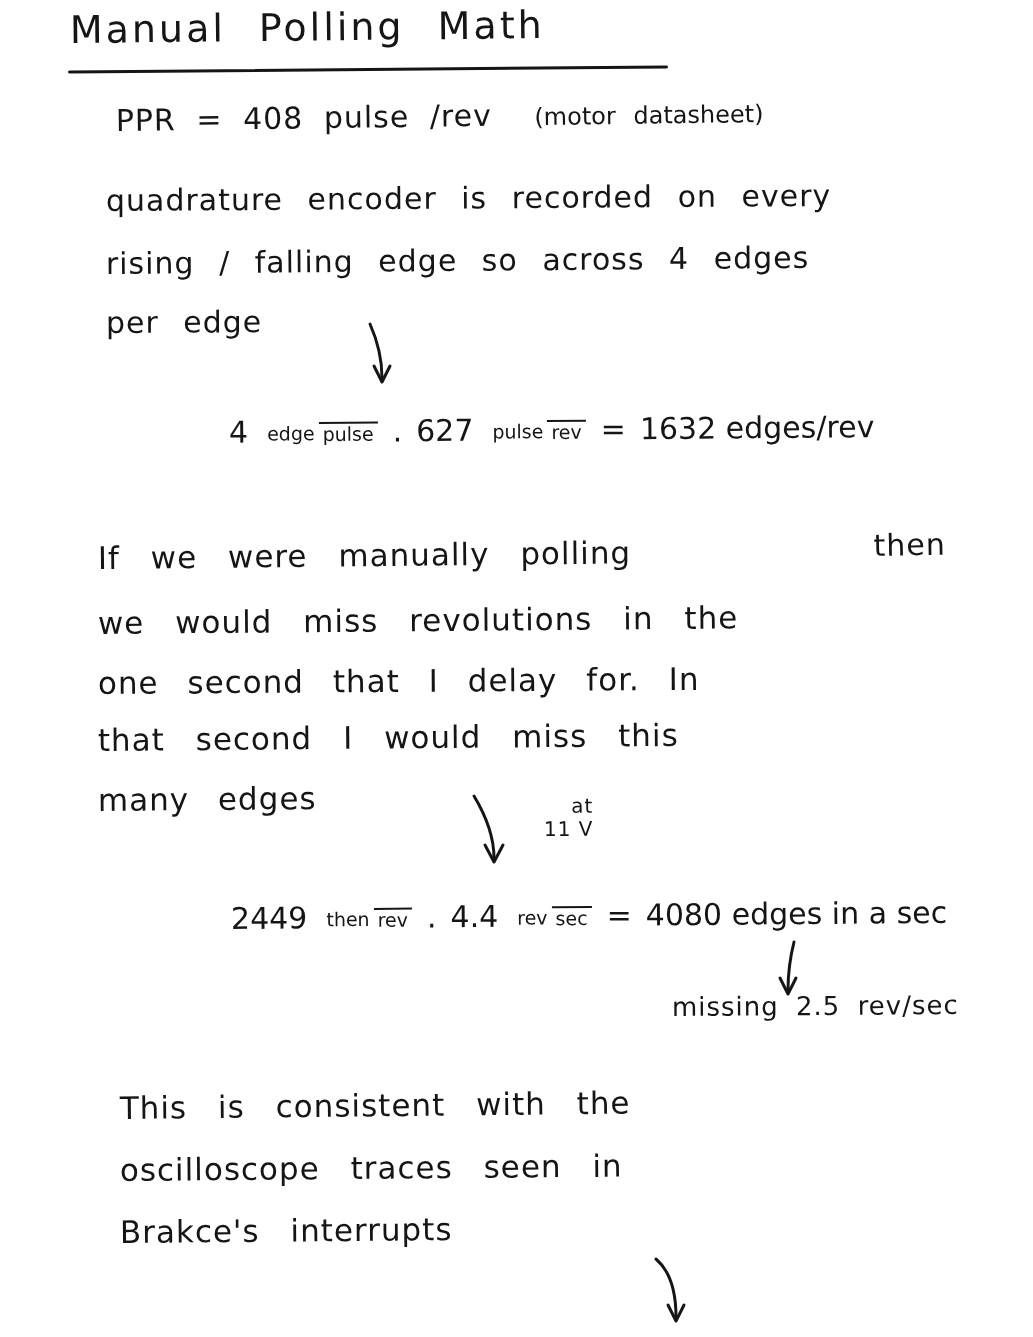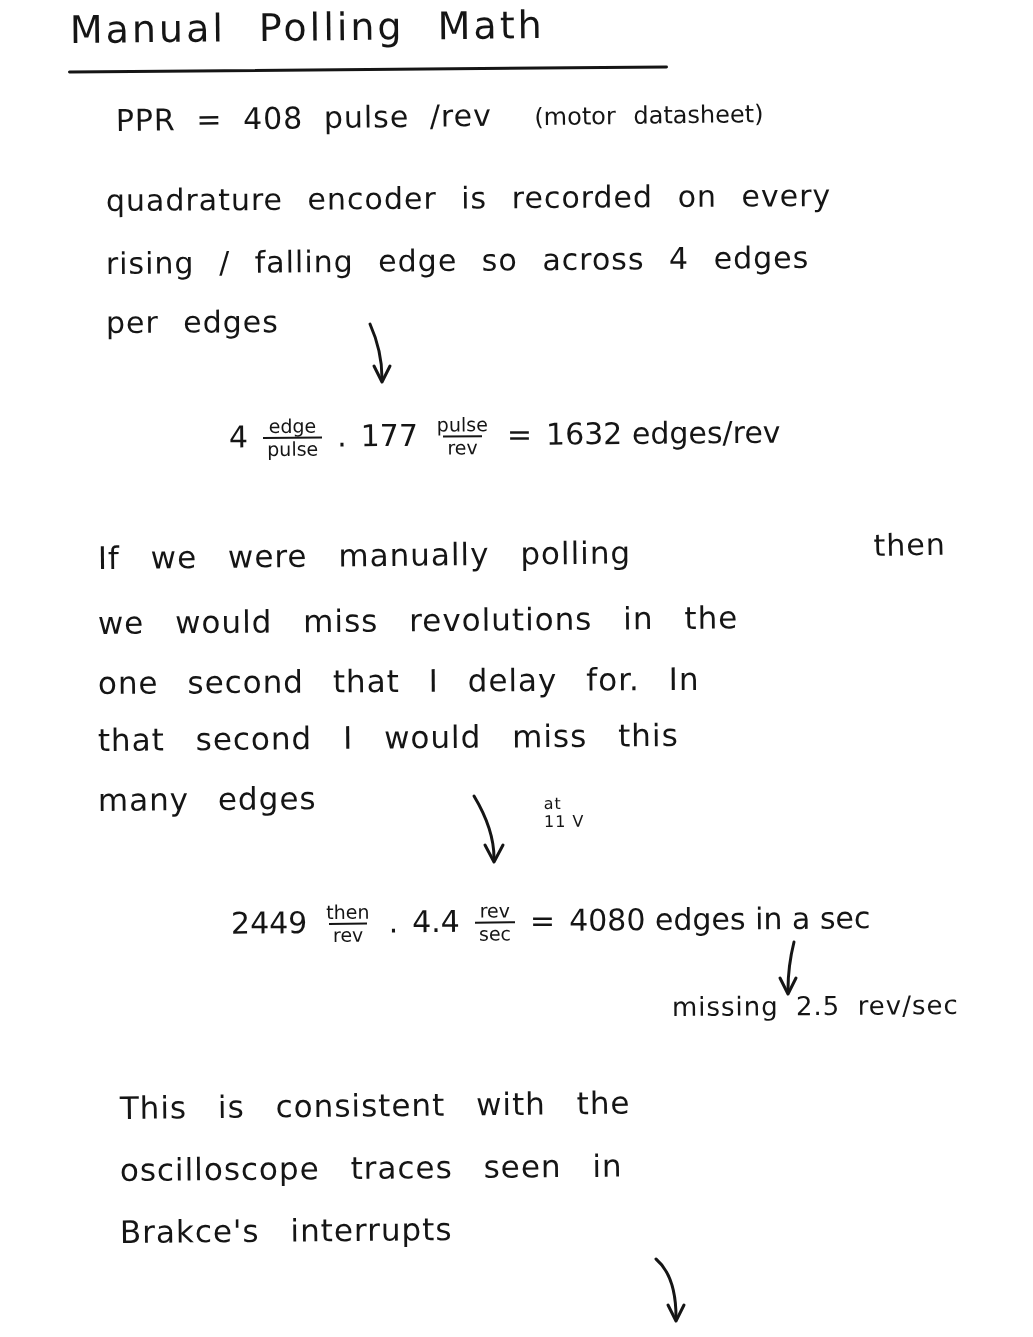--- a/index.html
+++ b/index.html
@@ -64,40 +64,40 @@
   .arrow3 { position: absolute; left: 742px; top: 940px; }
   .arrow4 { position: absolute; left: 618px; top: 1255px; }
 
   
   .eq { position: absolute; display: flex; align-items: center; font-size: 30px; color: #151515; }
   .eq1 { left: 190px; top: 412px; transform: rotate(-0.5deg); }
   .eq2 { left: 192px; top: 898px; transform: rotate(-0.5deg); }
 
   .frac {
     display: inline-flex;
-    flex-direction: column;
+    flex-direction: row;
     align-items: center;
     margin: 0 8px;
     font-size: 19px;
     line-height: 1.12;
     transform: translateY(2px);
   }
   .frac .num { padding: 0 4px; }
   .frac .den { padding: 0 4px; border-top: 2px solid #151515; }
   .eq .tok { margin: 0 7px; }
   .eq .big { font-size: 30px; }
 
   .l-if1  { left: 66px;  top: 540px; font-size: 31px; word-spacing: 20px; transform: rotate(-0.6deg); }
   .l-then { left: 842px; top: 528px; font-size: 30px; transform: rotate(-1.2deg); }
   .l-if2  { left: 66px;  top: 605px; font-size: 31px; word-spacing: 20px; transform: rotate(-0.5deg); }
   .l-if3  { left: 66px;  top: 665px; font-size: 31px; word-spacing: 18px; transform: rotate(-0.4deg); }
   .l-if4  { left: 66px;  top: 722px; font-size: 31px; word-spacing: 20px; transform: rotate(-0.5deg); }
   .l-if5  { left: 66px;  top: 782px; font-size: 31px; word-spacing: 18px; transform: rotate(-0.5deg); }
 
-  .l-at   { left: 512px; top: 795px; font-size: 16px; line-height: 1.15; transform: rotate(-0.5deg); }
+  .l-at   { left: 512px; top: 795px; font-size: 20px; line-height: 1.15; transform: rotate(-0.5deg); text-align: right; }
 
   .l-miss { left: 640px; top: 992px; font-size: 26px; word-spacing: 8px; transform: rotate(-0.4deg); }
 
   .l-c1 { left: 88px; top: 1090px; font-size: 31px; word-spacing: 20px; transform: rotate(-0.6deg); }
   .l-c2 { left: 88px; top: 1152px; font-size: 31px; word-spacing: 20px; transform: rotate(-0.5deg); }
   .l-c3 { left: 88px; top: 1214px; font-size: 31px; word-spacing: 20px; transform: rotate(-0.5deg); }
 </style>
 </head>
 <body>
 
@@ -106,35 +106,35 @@
   <div class="hand title">Manual   Polling   Math</div>
   <div class="title-rule"></div>
 
   <div class="hand l-ppr">
     <span>PPR  =  408  pulse /rev</span>
     <span class="small" style="margin-left:22px;">(motor datasheet)</span>
   </div>
 
   <div class="hand l-quad1">quadrature   encoder   is   recorded   on   every</div>
   <div class="hand l-quad2">rising / falling   edge    so    across  4  edges</div>
-  <div class="hand l-quad3">per   edges</div>
+  <div class="hand l-quad3">per   edge</div>
 
   <svg class="arrow1" width="40" height="70">
     <path d="M8 4 C 16 22, 20 38, 20 58" stroke="#151515" stroke-width="3" fill="none" stroke-linecap="round"></path>
     <path d="M12 46 L20 62 L28 46" stroke="#151515" stroke-width="3" fill="none" stroke-linecap="round" stroke-linejoin="round"></path>
   </svg>
 
   <div class="eq eq1">
     <span class="tok big">4</span>
     <span class="frac">
       <span class="num">edge</span>
       <span class="den">pulse</span>
     </span>
     <span class="tok big">.</span>
-    <span class="tok big">177</span>
+    <span class="tok big">627</span>
     <span class="frac">
       <span class="num">pulse</span>
       <span class="den">rev</span>
     </span>
     <span class="tok big">=</span>
     <span class="tok big">1632 edges/rev</span>
   </div>
 
   <div class="hand l-if1">If    we    were    manually  polling</div>
   <div class="hand l-then">then</div>

